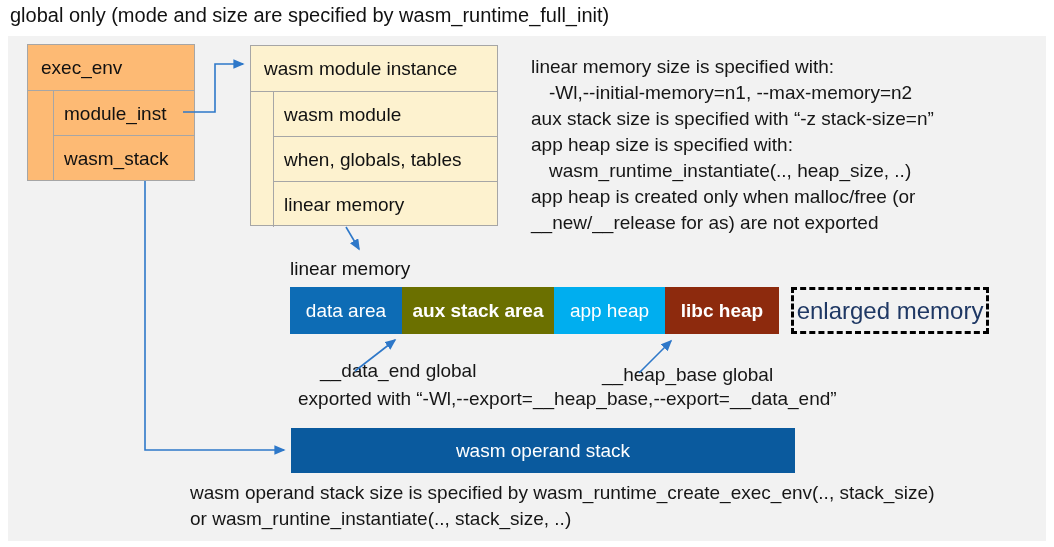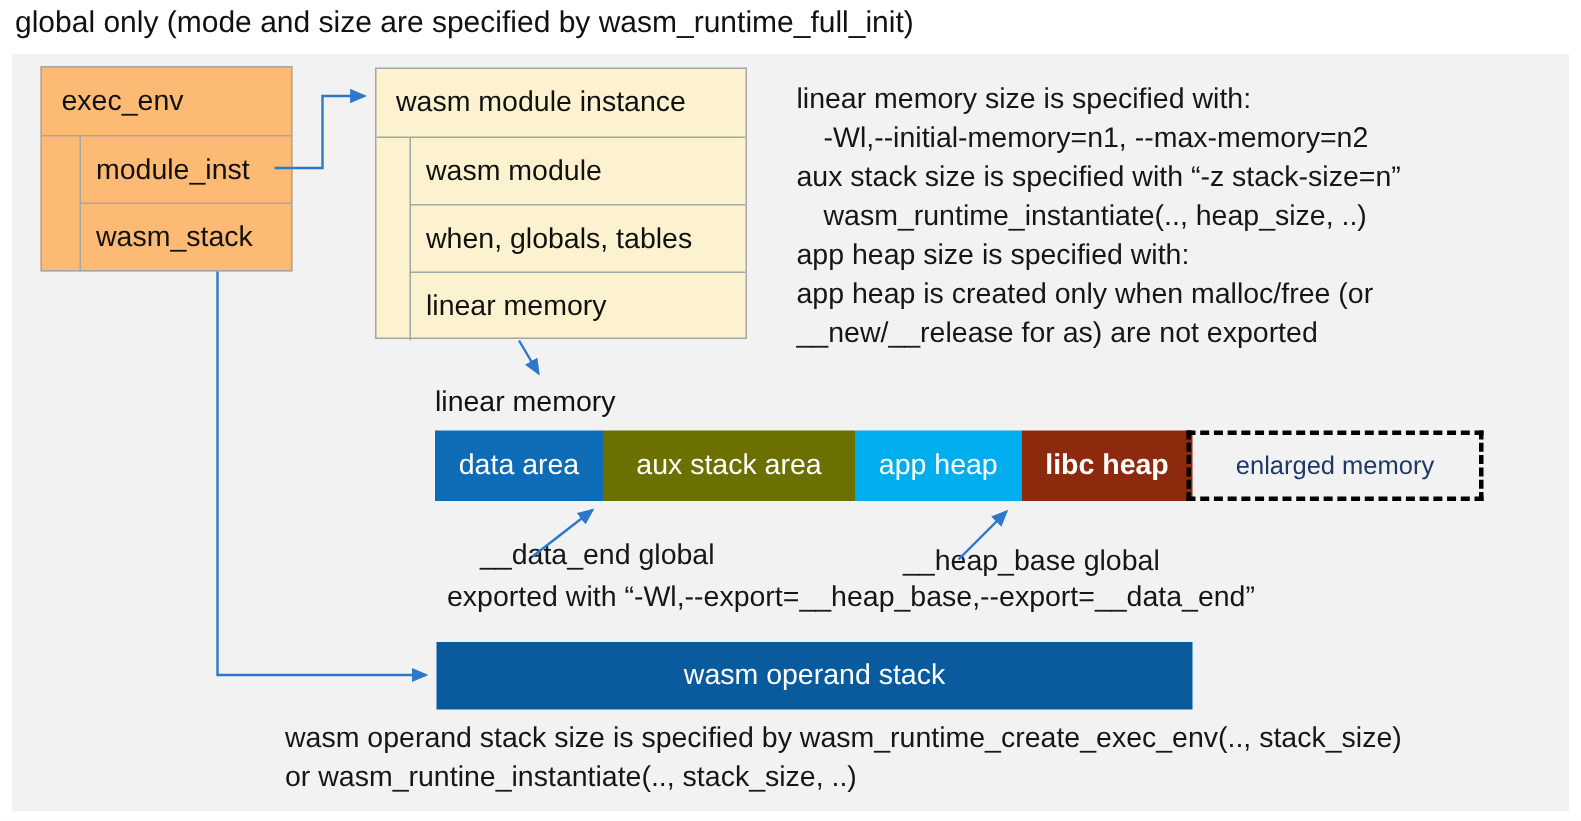--- a/index.html
+++ b/index.html
@@ -25,27 +25,27 @@
   
   .notes-right{position:absolute;left:531px;top:54px;font-size:19px;line-height:26px;color:#161616;}
   .notes-right .line{white-space:nowrap;}
   .notes-right .indent{padding-left:18px;}
   
   .lm-label{position:absolute;left:290px;top:258px;font-size:19px;}
   .memory-bar{position:absolute;left:290px;top:287px;height:47px;display:flex;}
   .segment{height:47px;display:flex;align-items:center;justify-content:center;
            color:#ffffff;font-size:19px;white-space:nowrap;}
   .seg-0{width:112px;}
-  .seg-1{width:168px;}
+  .seg-1{width:152px;font-weight:bold;}
   .seg-2{width:111px;}
   .seg-3{width:114px;}
   .enlarged{
     position:absolute;left:791px;top:287px;width:198px;height:47px;box-sizing:border-box;
     border:3px dashed #000000;display:flex;align-items:center;justify-content:center;
-    color:#1f3864;font-size:17px;white-space:nowrap;
+    color:#1f3864;font-size:24px;white-space:nowrap;
   }
   
   .ann{position:absolute;font-size:19px;white-space:nowrap;color:#161616;}
   .ann-data-end{left:320px;top:360px;}
   .ann-heap-base{left:602px;top:364px;}
   .ann-exported{left:298px;top:388px;}
   
   .operand-stack{
     position:absolute;left:291px;top:428px;width:504px;height:45px;
     display:flex;align-items:center;justify-content:center;
@@ -75,22 +75,22 @@
     <div class="box-header">wasm module instance</div>
     <div class="box-row">wasm module</div>
     <div class="box-row">when, globals, tables</div>
     <div class="box-row last">linear memory</div>
   </div>
 
   <div class="notes-right">
     <div class="line">linear memory size is specified with:</div>
     <div class="line indent">-Wl,--initial-memory=n1, --max-memory=n2</div>
     <div class="line">aux stack size is specified with “-z stack-size=n”</div>
+    <div class="line">app heap size is specified with:</div>
     <div class="line indent">wasm_runtime_instantiate(.., heap_size, ..)</div>
-    <div class="line">app heap size is specified with:</div>
     <div class="line">app heap is created only when malloc/free (or</div>
     <div class="line">__new/__release for as) are not exported</div>
   </div>
 
   <div class="lm-label">linear memory</div>
   <div class="memory-bar">
     <div class="segment seg-0" style="background: rgb(13, 108, 181);">data area</div>
     <div class="segment seg-1" style="background: rgb(107, 112, 0);">aux stack area</div>
     <div class="segment seg-2" style="background: rgb(0, 174, 239);">app heap</div>
     <div class="segment seg-3" style="background: rgb(141, 42, 13); font-weight: bold;">libc heap</div>

